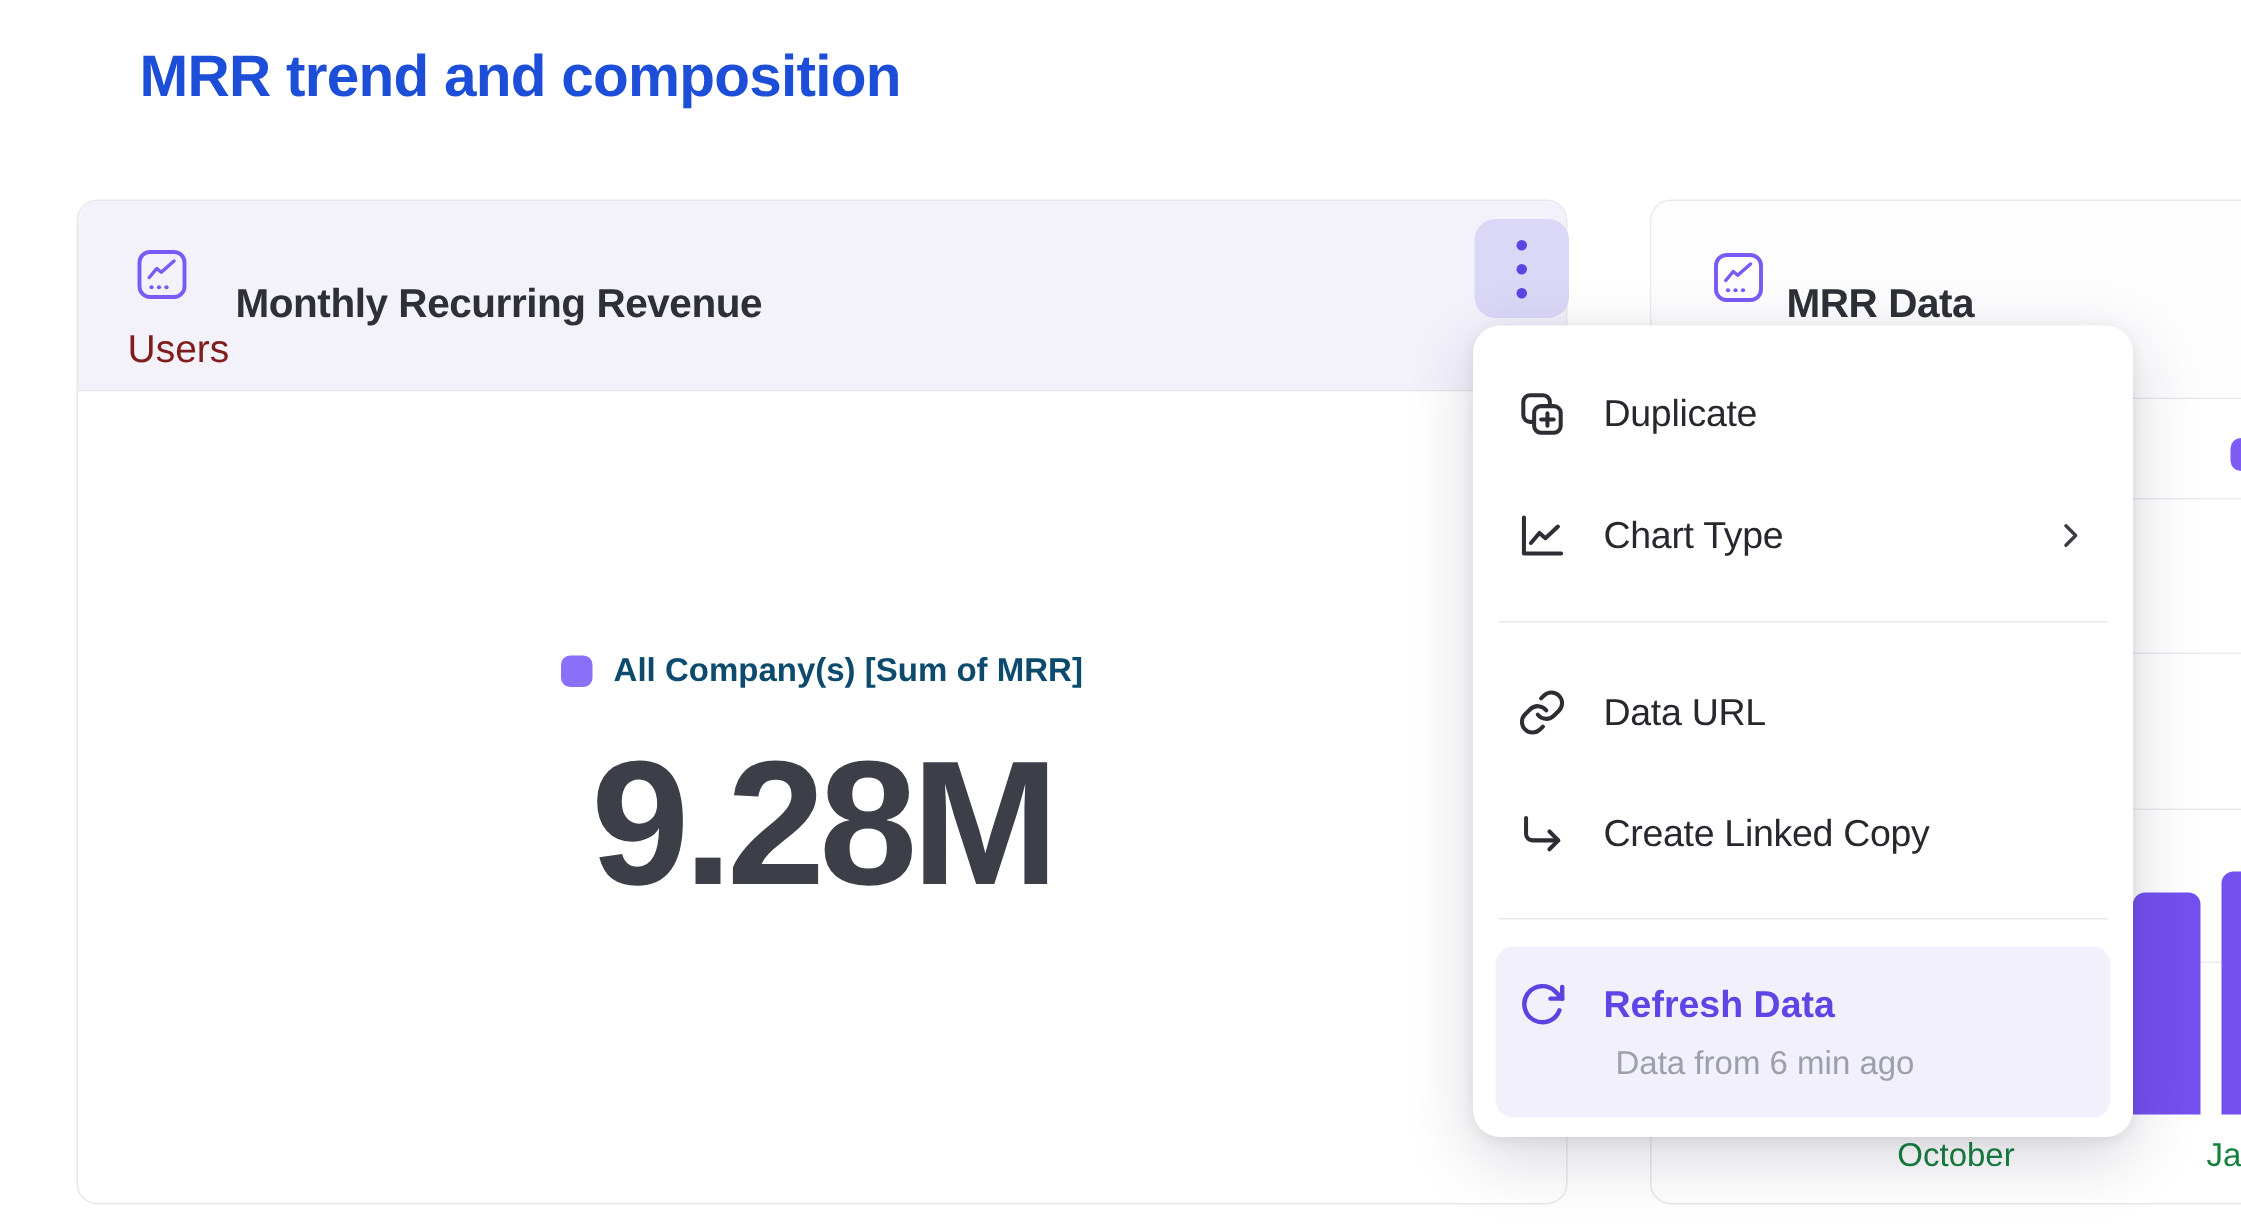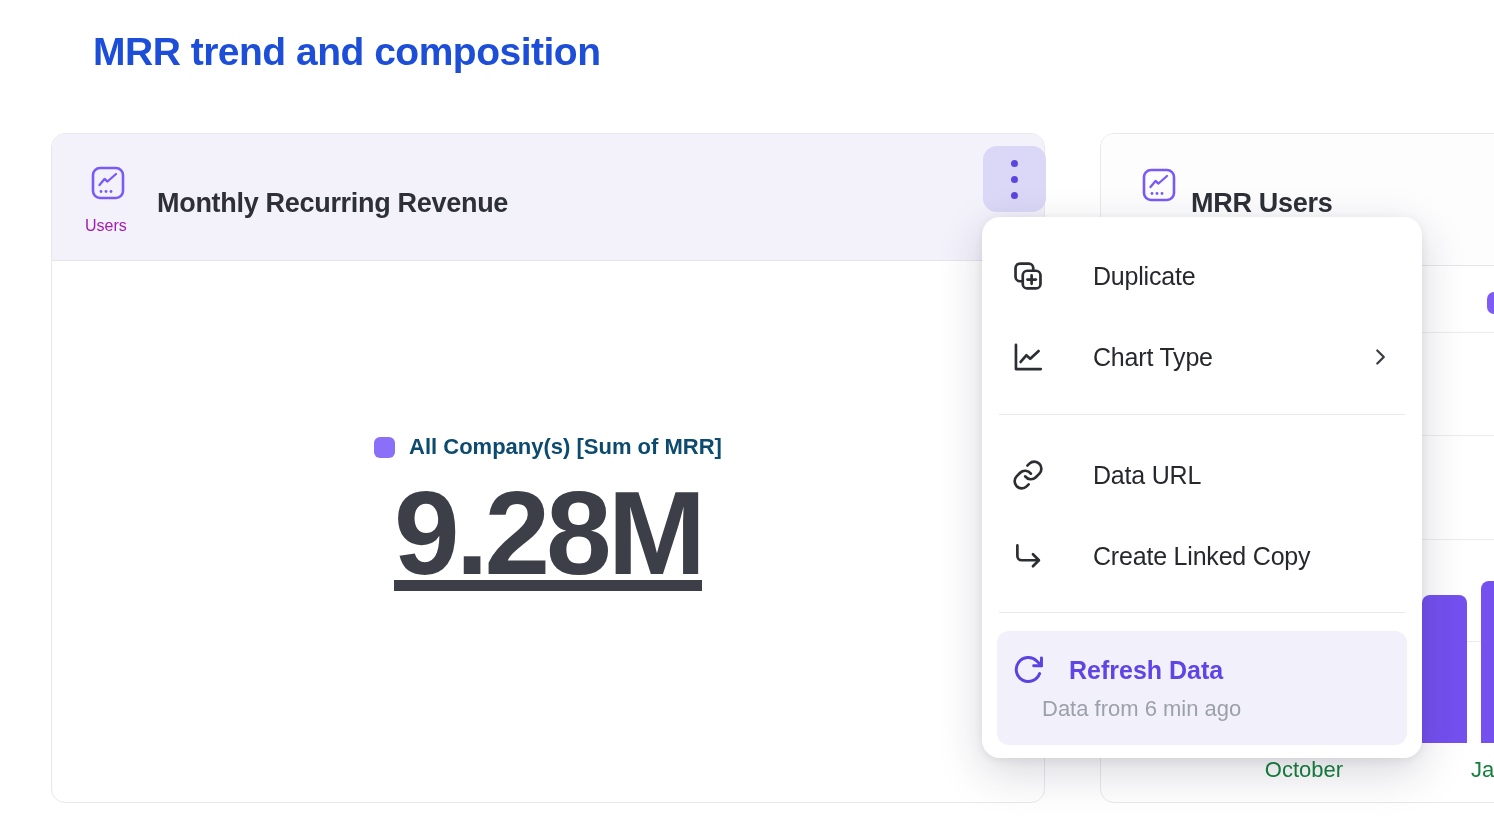--- a/index.html
+++ b/index.html
@@ -18,66 +18,66 @@
   #trend-card{ left:1100px; top:133px; width:520px; height:670px; }
 
   .card-header { position:absolute; left:0; top:0; right:0;
                  border-bottom:1px solid #e5e5ea; border-radius:13px 13px 0 0; }
   #mrr-card .card-header { height:127px; background:#f3f2fb; }
   #trend-card .card-header { height:132px; background:#fdfdfe; }
 
   .chart-badge { position:absolute; width:36px; height:36px; color:#7a5af6; }
   .card-title { position:absolute; font-size:27px; font-weight:700; color:#2e3037;
                 letter-spacing:-0.3px; white-space:nowrap; }
-  .card-subtitle { position:absolute; font-size:16px; color:#a21caf; }
+  .card-subtitle { position:absolute; font-size:26px; color:#7f1d1d; }
 
   
   .kebab-btn { position:absolute; left:931px; top:12px; width:63px; height:66px;
                background:#dbd7f6; border-radius:14px; display:flex;
                flex-direction:column; align-items:center; justify-content:center;
                gap:9px; cursor:pointer; }
   .kebab-btn .dot { width:7px; height:7px; border-radius:50%; background:#5b44e0; }
 
   
   .big-block { position:absolute; left:0; right:0; top:300px; text-align:center; }
   .legend-row { display:inline-flex; align-items:center; gap:14px; }
   .legend-swatch { width:21px; height:21px; border-radius:6px; background:#8a70f8; }
   .legend-label { font-size:22px; font-weight:700; color:#0c4a6e; }
-  .big-value { margin-top:10px; font-size:118px; font-weight:800; color:#3c3f47;
-               letter-spacing:-4px; line-height:1.05;text-decoration:underline; }
+  .big-value { margin-top:25px; font-size:118px; font-weight:800; color:#3c3f47;
+               letter-spacing:-4px; line-height:1.05; }
 
   
   .gridline { position:absolute; left:1px; right:1px; height:1px; background:#ececf0; }
   .trend-legend-swatch { position:absolute; left:386px; top:158px; width:24px;
                          height:22px; border-radius:7px; background:#7e5bf5; }
   .bar { position:absolute; background:#7450ef; border-radius:8px 8px 0 0; }
   .x-label { position:absolute; font-size:22px; color:#15803d; white-space:nowrap; }
 
   
   #ctx-menu { left:982px; top:217px; width:440px; height:541px; background:#fff;
               border-radius:18px; padding:36px 15px 14px 15px;
               box-shadow:0 14px 45px rgba(35,35,65,0.18), 0 2px 10px rgba(0,0,0,0.07); }
   .menu-item { display:flex; align-items:center; height:46px; padding:0 14px;
-               cursor:pointer;gap:24px; }
+               cursor:pointer; }
   .menu-item .mi-icon { width:34px; height:34px; flex:0 0 34px; color:#2c2e34;
                         display:flex; align-items:center; justify-content:center; }
   .menu-item .mi-label { margin-left:24px; font-size:25px; font-weight:500;
                          color:#26282e; letter-spacing:-0.2px; }
   .mi-gap { margin-bottom:35px; }
   .menu-divider { height:1px; background:#e9e9ec; margin:0 2px; }
   .d1 { margin-top:34px; margin-bottom:37px; }
   .d2 { margin-top:33px; margin-bottom:18px; }
   .menu-chevron { margin-left:auto; width:26px; height:26px; color:#3a3d44; }
 
   .refresh-block { height:114px; background:#f2f1fb; border-radius:12px;
                    padding:22px 14px 16px 14px; cursor:pointer; }
   .refresh-row { display:flex; align-items:center; }
   .refresh-row .mi-icon { color:#5b43e2; }
   .refresh-label { margin-left:24px; font-size:25px; font-weight:700; color:#5f45e6; }
-  .refresh-sub { margin-left:31px; margin-top:9px; font-size:22px; color:#9ba0ab; }
+  .refresh-sub { margin-left:66px; margin-top:9px; font-size:22px; color:#9ba0ab; }
 
   svg { display:block; }
 </style>
 </head>
 <body>
 
 <div id="stage">
 
   <h1 class="abs page-title">MRR trend and composition</h1>
 
@@ -114,21 +114,21 @@
     <div class="card-header">
       <span class="chart-badge" style="left:40px; top:33px;">
         <svg width="36" height="36" viewBox="0 0 36 36" fill="none" stroke="currentColor" stroke-linecap="round" stroke-linejoin="round">
           <rect x="3" y="3" width="30" height="30" rx="7" stroke-width="2.6"></rect>
           <polyline points="9.5,20 14.5,14 17.5,16.5 26,9" stroke-width="2.3"></polyline>
           <circle cx="11" cy="26.5" r="1.4" fill="currentColor" stroke="none"></circle>
           <circle cx="16" cy="26.5" r="1.4" fill="currentColor" stroke="none"></circle>
           <circle cx="21" cy="26.5" r="1.4" fill="currentColor" stroke="none"></circle>
         </svg>
       </span>
-      <div class="card-title" style="left:90px; top:69px; transform:translateY(-50%);">MRR Users</div>
+      <div class="card-title" style="left:90px; top:69px; transform:translateY(-50%);">MRR Data</div>
     </div>
 
     <div class="gridline" style="top:198px;"></div>
     <div class="gridline" style="top:301px;"></div>
     <div class="gridline" style="top:405px;"></div>
     <div class="gridline" style="top:507px;"></div>
 
     <span class="trend-legend-swatch"></span>
 
     <div class="bar" style="left:321px; top:461px; width:45px; height:148px;"></div>

